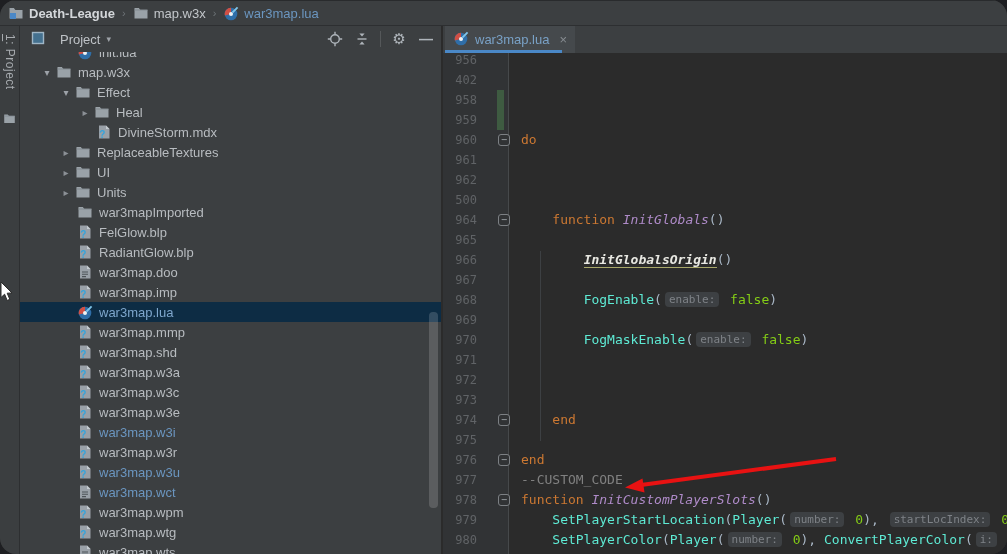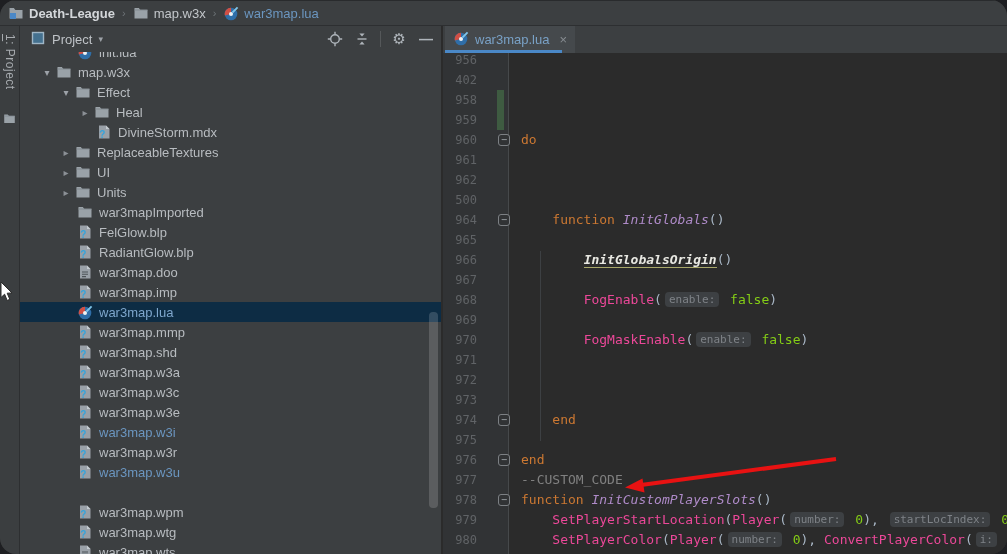--- a/index.html
+++ b/index.html
@@ -34,21 +34,21 @@
   
   .panel {
     position:absolute; left:20px; top:26px; width:421px; height:528px;
     background:#3c3f41; overflow:hidden;
   }
   .panel-header {
     position:absolute; left:0; top:0; width:100%; height:26px;
     background:#3c3f41; display:flex; align-items:center; z-index:10;
     padding-left:10px;
   }
-  .panel-title { margin-left:6px; color:#bec2c6; }
+  .panel-title { margin-left:14px; color:#bec2c6; }
   .panel-caret { margin-left:6px; font-size:9px; color:#9da2a8; }
   .panel-tools { position:absolute; right:6px; top:0; height:26px; display:flex; align-items:center; gap:9px; }
   .tool-sep { width:1px; height:16px; background:#55585a; }
   .tool-btn { display:flex; align-items:center; justify-content:center; width:18px; height:18px; }
   .gear-glyph { font-size:15px; color:#afb5bb; line-height:16px; }
   .minus-glyph { color:#afb5bb; font-weight:bold; font-size:14px; line-height:14px; }
   
   .tree { position:absolute; left:0; top:0; width:100%; height:100%; }
   .trow {
     position:absolute; left:0; width:421px; height:20px;
@@ -91,21 +91,21 @@
   }
   .ctext { position:absolute; left:78px; top:0; white-space:pre; color:#a9b7c6; }
   .fold {
     position:absolute; left:55px; top:4px; width:12px; height:12px;
     border:1px solid #7c8084; border-radius:3px; background:#313335;
     color:#9da2a8; font-size:10px; line-height:9px; text-align:center; z-index:5;
   }
   .changebar { position:absolute; left:54px; width:7px; background:#3e5b41; z-index:4; }
   .indent-guide { position:absolute; width:1px; background:#3d4043; }
   .tk-kw { color:#cc7832; }
-  .tk-call { color:#ec4899; }
+  .tk-call { color:#5eead4; }
   .tk-decl { color:#af8bc9; font-style:italic; }
   .tk-lit { color:#84cc16; }
   .tk-comment { color:#808080; }
   .tk-plain { color:#a9b7c6; }
   .tk-name { color:#e6e9ed; font-weight:bold; }
   .tk-use { color:#e8e8e2; font-style:italic; font-weight:bold; border-bottom:1px solid #a8a86a; }
   .tk-inlay {
     display:inline-block; background:#3d4043; color:#7e8287; border-radius:4px;
     padding:0 4px; font-size:11px; line-height:15px; margin:0 3px; vertical-align:1px;
     font-family:"DejaVu Sans Mono", monospace;
@@ -378,20 +378,30 @@
         <div class="trow blue" style="top: 436px; padding-left: 57px;">
           <span class="ticon" style="display: inline-flex;">
             <svg width="16" height="16" viewBox="0 0 16 16">
               <path d="M3 1.5h7l3.5 3.5v9.5H3z" fill="#99a0a7"></path>
               <path d="M10 1.5v3.5h3.5z" fill="#c3c9ce"></path>
               <text x="3.2" y="14.2" font-size="10" font-weight="bold" fill="#35a4dd" font-family="Liberation Sans, sans-serif">?</text>
             </svg>
           </span>
           <span class="tlbl">war3map.w3u</span>
         </div>
+        <div class="trow blue" style="top: 456px; padding-left: 57px;">
+          <span class="ticon" style="display: inline-flex;">
+            <svg width="16" height="16" viewBox="0 0 16 16">
+              <path d="M3 1.5h7l3.5 3.5v9.5H3z" fill="#99a0a7"></path>
+              <path d="M10 1.5v3.5h3.5z" fill="#c3c9ce"></path>
+              <path d="M5 8h6M5 10.3h6M5 12.6h4" stroke="#4d5358" stroke-width="1.1"></path>
+            </svg>
+          </span>
+          <span class="tlbl">war3map.wct</span>
+        </div>
         <div class="trow" style="top: 476px; padding-left: 57px;">
           <span class="ticon" style="display: inline-flex;">
             <svg width="16" height="16" viewBox="0 0 16 16">
               <path d="M3 1.5h7l3.5 3.5v9.5H3z" fill="#99a0a7"></path>
               <path d="M10 1.5v3.5h3.5z" fill="#c3c9ce"></path>
               <text x="3.2" y="14.2" font-size="10" font-weight="bold" fill="#35a4dd" font-family="Liberation Sans, sans-serif">?</text>
             </svg>
           </span>
           <span class="tlbl">war3map.wpm</span>
         </div>

